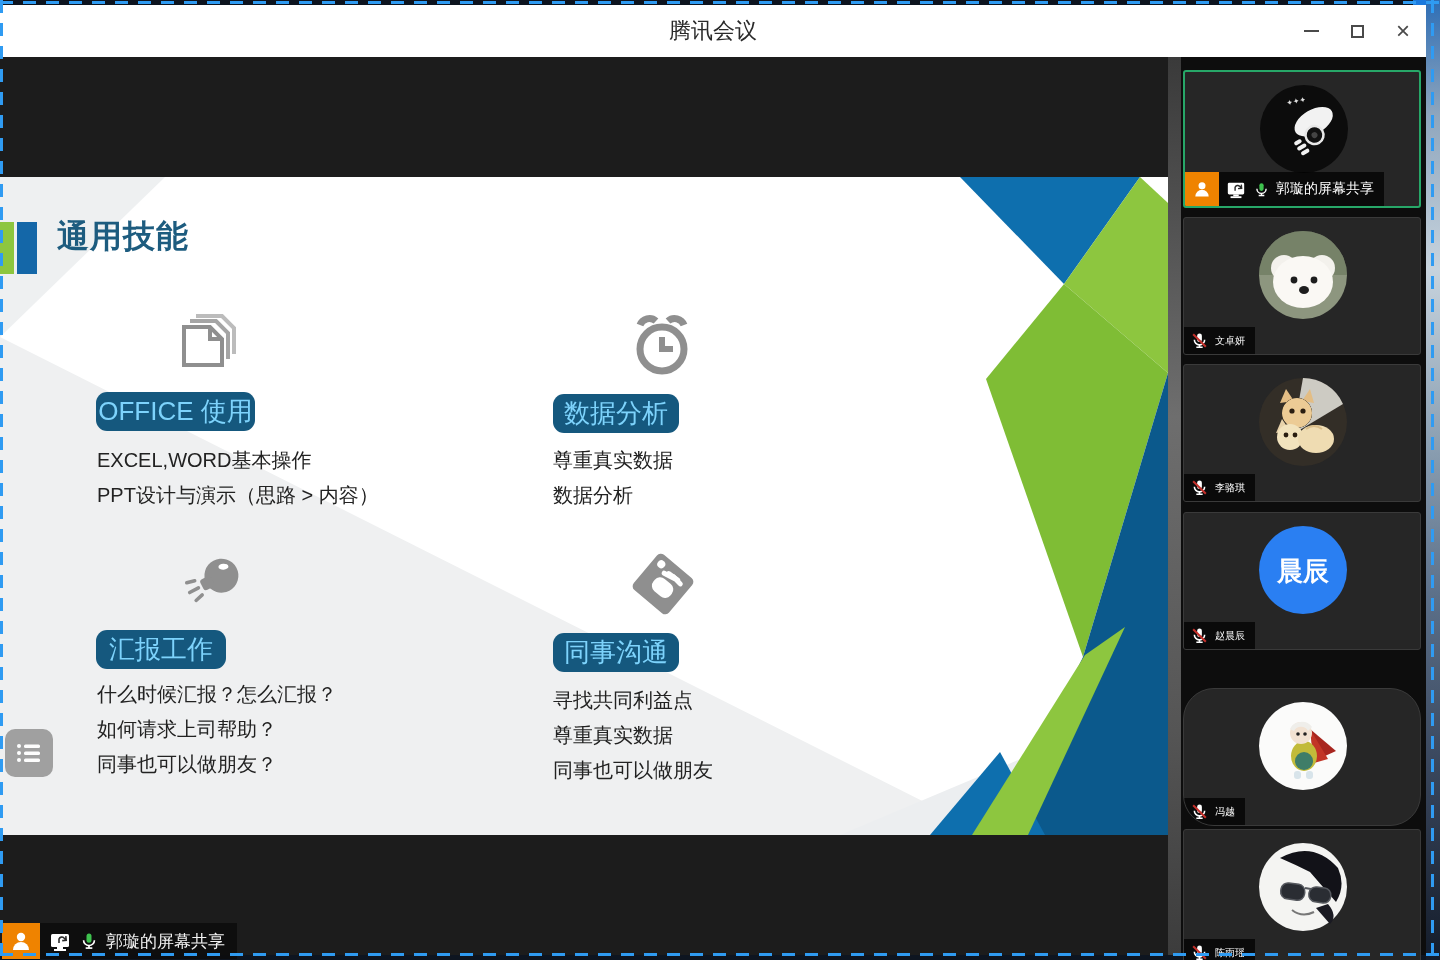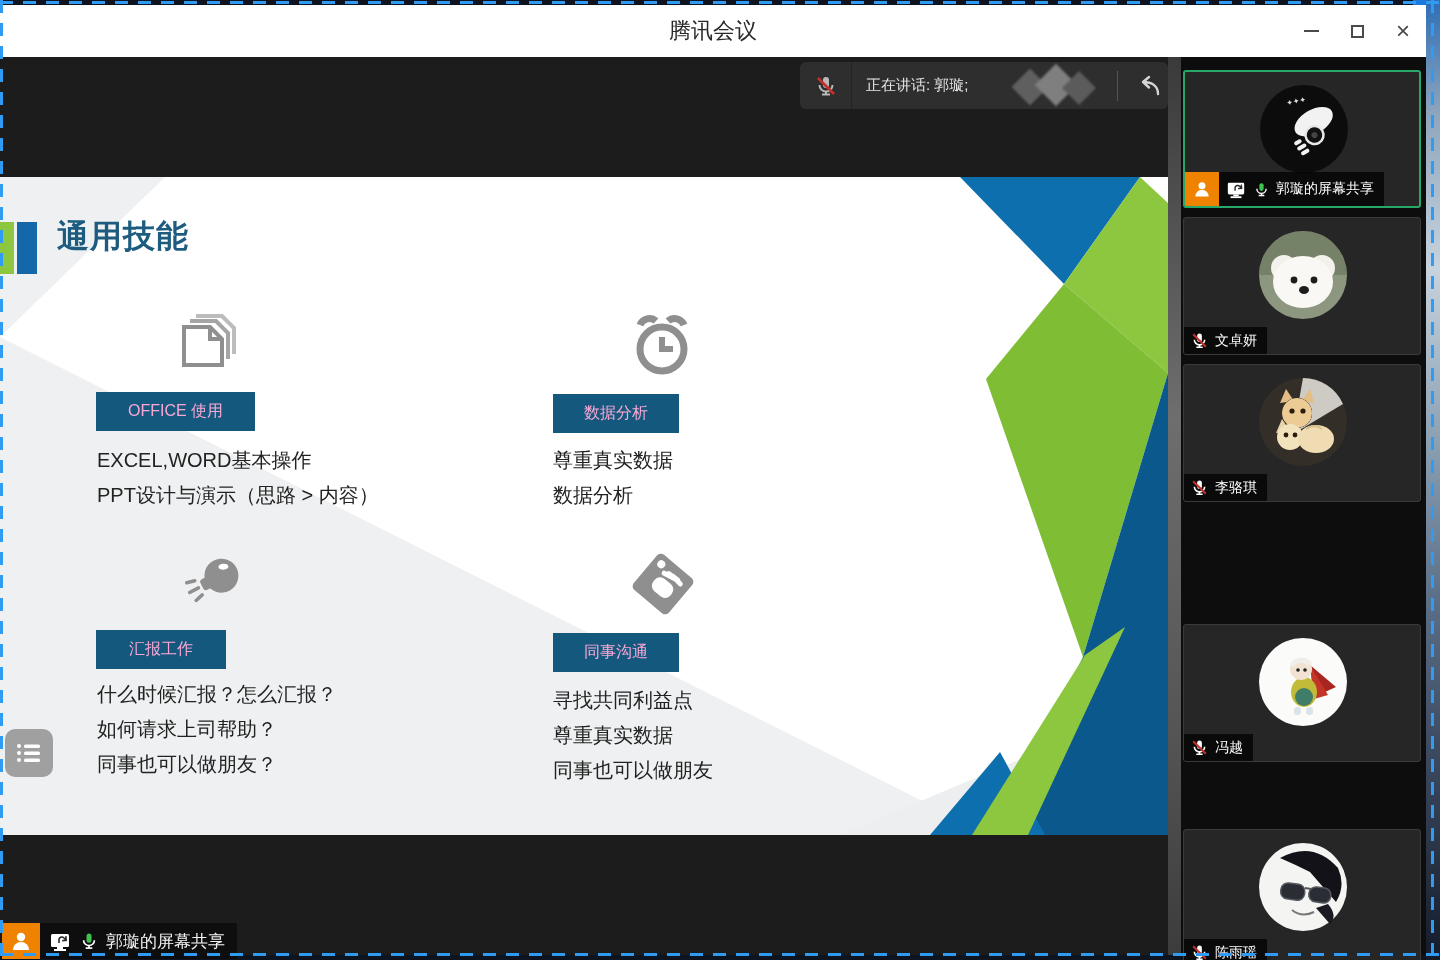--- a/index.html
+++ b/index.html
@@ -43,22 +43,22 @@
   .pill-div { width:1px; height:30px; background:#555; margin:0 10px; }
   .pill-reply { width:40px; height:47px; display:flex; align-items:center; justify-content:center; }
 
   
   .slide { position:absolute; left:0; top:177px; width:1168px; height:658px; background:#ffffff; z-index:2; }
   .slide svg.bg { position:absolute; left:0; top:0; }
   .accent-green { position:absolute; left:0; top:45px; width:14px; height:52px; background:#8dc63f; }
   .accent-blue  { position:absolute; left:17px; top:45px; width:20px; height:52px; background:#1467a8; }
   .slide-title { position:absolute; left:57px; top:38px; font-size:32px; font-weight:bold;
     color:#1d5c7f; letter-spacing:1px; }
-  .badge { position:absolute; background:#15587e; color:#f9a8d4; font-size:16px; display:flex;
-    align-items:center; justify-content:center; }
+  .badge { position:absolute; background:#15587e; color:#7dd3fc; font-size:26px; display:flex;
+    align-items:center; justify-content:center;border-radius:11px; }
   .badge.b1 { left:96px;  top:215px; width:159px; height:39px; }
   .badge.b2 { left:553px; top:217px; width:126px; height:39px; }
   .badge.b3 { left:96px;  top:453px; width:130px; height:39px; }
   .badge.b4 { left:553px; top:456px; width:126px; height:39px;text-align:center; }
   .bline { position:absolute; font-size:20px; color:#222; white-space:nowrap; }
   .sec-icon { position:absolute; }
 
   
   .list-toggle { position:absolute; left:5px; top:729px; width:48px; height:48px; background:#9a9a9a;
     opacity:.92; border-radius:10px; display:flex; align-items:center; justify-content:center; z-index:4; }
@@ -68,24 +68,24 @@
   .presenter-box { width:38px; background:#ef8300; display:flex; align-items:center; justify-content:center; }
   .share-label { background:rgba(12,12,12,.88); display:flex; align-items:center; gap:7px; padding:0 12px 0 8px; }
   .share-label span.txt { color:#f2f2f2; font-size:17px; white-space:nowrap; }
 
   
   .sidebar { position:absolute; left:1181px; top:57px; width:245px; height:898px; background:#0d0d0d; }
   .tile { position:absolute; left:2px; width:238px; height:138px; background:#262626;
     border:1px solid #3a3a3a; border-radius:3px; overflow:hidden; }
   .tile.active { border:2px solid #27a768; }
   .tile .avatar { position:absolute; left:74px; top:12px; width:90px; height:90px; }
-  .t1{top:13px;} .t2{top:160px;} .t3{top:307px;} .t4{top:455px;} .t5{top:567px;} .t6{top:772px;}
+  .t1{top:13px;} .t2{top:160px;} .t3{top:307px;} .t4{top:455px;} .t5{top:631px;border-radius:31px;} .t6{top:772px;}
   .namebar { position:absolute; left:0; bottom:0; display:flex; align-items:center; gap:6px;
     background:rgba(0,0,0,.72); padding:4px 10px 4px 6px; }
-  .namebar .nm { color:#fff; font-size:14px; white-space:nowrap; }
+  .namebar .nm { color:#fff; font-size:10px; white-space:nowrap; }
   .sharerow { position:absolute; left:0; bottom:0; display:flex; align-items:stretch; height:34px; }
   .sharerow .presenter-box { width:34px; }
   .sharerow .rest { background:rgba(0,0,0,.72); display:flex; align-items:center; gap:6px; padding:0 10px 0 6px; }
   .sharerow .nm { color:#fff; font-size:14px; white-space:nowrap; }
 
   
   .ant { position:absolute; z-index:9; pointer-events:none; }
   .ant-top { left:0; top:1px; width:1440px; height:3px;
     background:repeating-linear-gradient(90deg,#2f9bf2 0 13px,transparent 13px 23px); }
   .ant-bottom { left:0; top:953px; width:1440px; height:3px;
@@ -148,39 +148,20 @@
         <div class="glyph-max"></div>
       </div>
     <div class="win-btn win-close">
         <div class="glyph-close">×</div>
       </div>
   </div>
 
   <div class="content"></div>
   <div class="gutter"></div>
 
-  <div class="pill">
-    <div class="pill-micbox">
-      <svg width="24" height="24" viewBox="0 0 24 24">
-          <use href="#mic-gray"></use>
-        </svg>
-    </div>
-    <span class="pill-text">正在讲话: 郭璇;</span>
-    <div class="pill-logos">
-        <i></i>
-        <i></i>
-        <i></i>
-      </div>
-    <div class="pill-div"></div>
-    <div class="pill-reply">
-      <svg width="26" height="22" viewBox="0 0 26 22">
-        <path d="M23 19 C23 10 16 7 8 7 M8 7 l6 -5 M8 7 l6 5.5" stroke="#d4d4d4" stroke-width="2.4" fill="none" stroke-linecap="round"></path>
-      </svg>
-    </div>
-  </div>
 
   <div class="slide">
     <svg class="bg" width="1168" height="658" viewBox="0 0 1168 658">
       <rect width="1168" height="658" fill="#ffffff"></rect>
       <polygon points="0,0 165,0 0,160" fill="#eef0f1"></polygon>
       <polygon points="0,160 990,658 0,658" fill="#eff0f1"></polygon>
       <polygon points="840,658 1168,520 1168,658" fill="#eceef0"></polygon>
 
       <polygon points="960,0 1140,0 1064,107" fill="#0e6fae"></polygon>
       <polygon points="1140,0 1168,26 1168,196 1064,107" fill="#8dc63f"></polygon>
@@ -354,20 +335,32 @@
         <path d="M48 52 q8 -6 16 0" stroke="#d9bd8a" stroke-width="2" fill="none"></path>
       </svg>
       <div class="namebar">
         <svg width="19" height="19" viewBox="0 0 24 24">
             <use href="#mic-muted"></use>
           </svg>
         <span class="nm">李骆琪</span>
       </div>
     </div>
 
+    <div class="tile t4">
+      <svg class="avatar" viewBox="0 0 90 90">
+        <circle cx="45" cy="45" r="44" fill="#2a7ff2"></circle>
+        <text x="45" y="55" text-anchor="middle" fill="#ffffff" font-size="26" font-weight="bold">晨辰</text>
+      </svg>
+      <div class="namebar">
+        <svg width="19" height="19" viewBox="0 0 24 24">
+            <use href="#mic-muted"></use>
+          </svg>
+        <span class="nm">赵晨辰</span>
+      </div>
+    </div>
 
     <div class="tile t5">
       <svg class="avatar" viewBox="0 0 90 90">
         <circle cx="45" cy="45" r="44" fill="#fbfbfa"></circle>
         <path d="M52 28 L78 50 L56 60 Z" fill="#a8261f"></path>
         <path d="M52 28 L70 58 L56 62 Z" fill="#c23527"></path>
         <ellipse cx="46" cy="55" rx="13" ry="15" fill="#c2bb3a"></ellipse>
         <ellipse cx="46" cy="60" rx="9" ry="9" fill="#3f7d68"></ellipse>
         <circle cx="43" cy="32" r="11" fill="#f2e2d2"></circle>
         <path d="M32 28 a12 10 0 0 1 22 -2 l-4 4 a8 8 0 0 0 -14 0 z" fill="#efeeea"></path>

